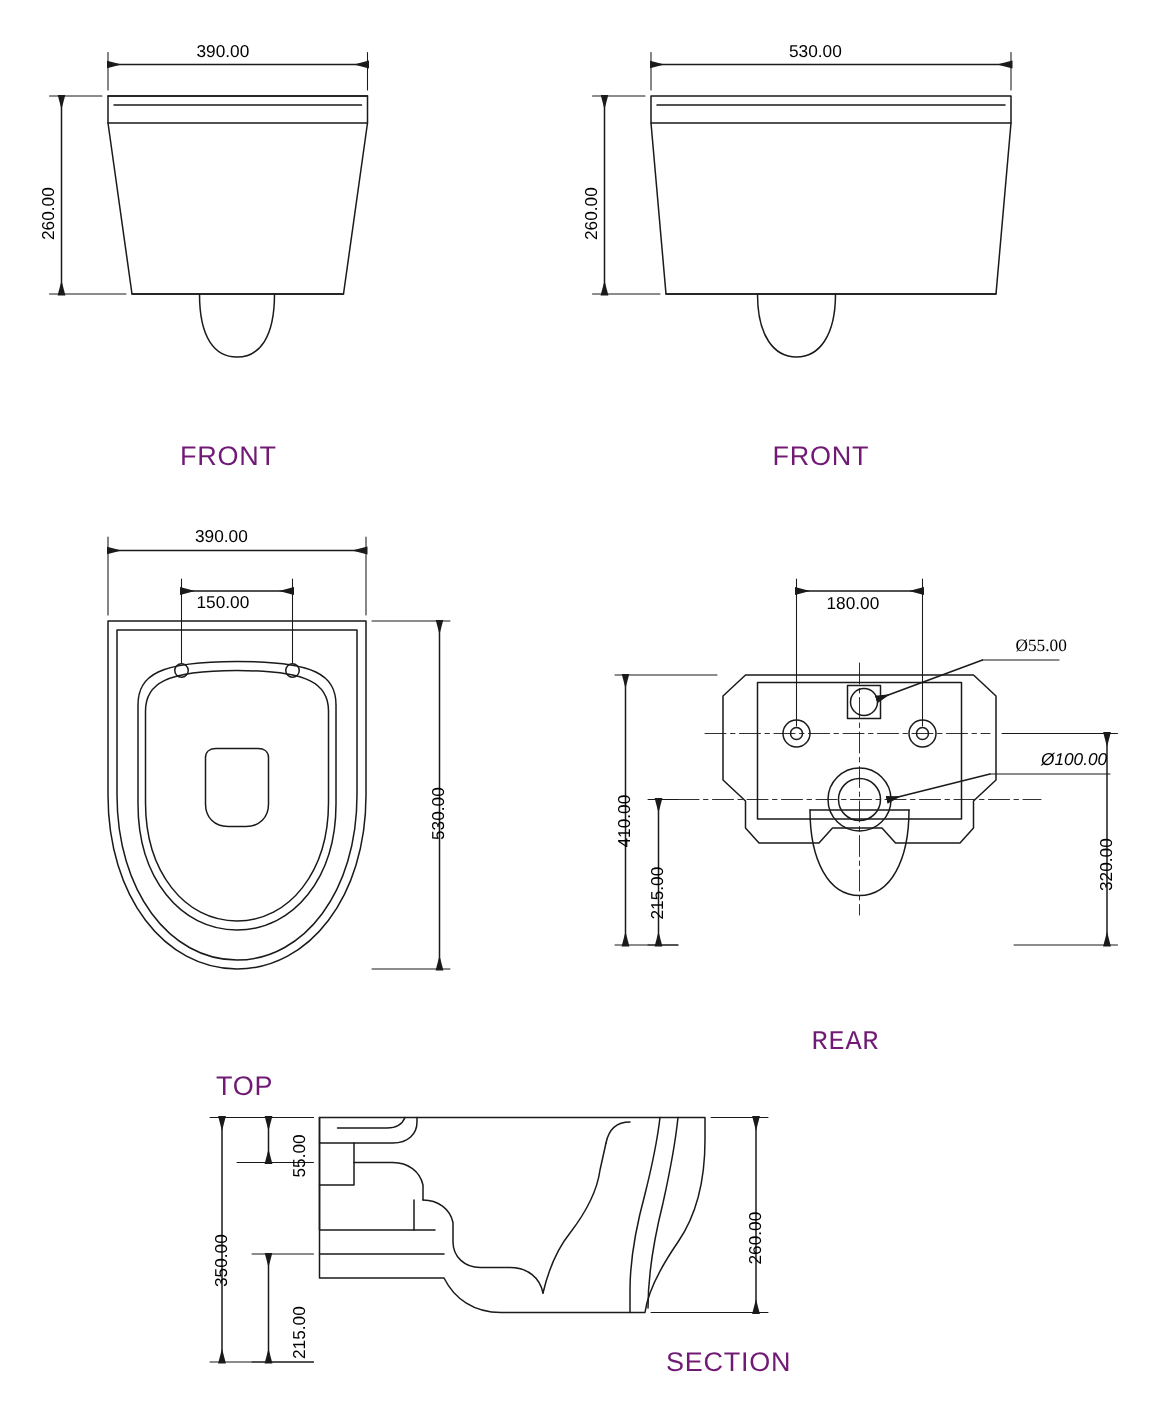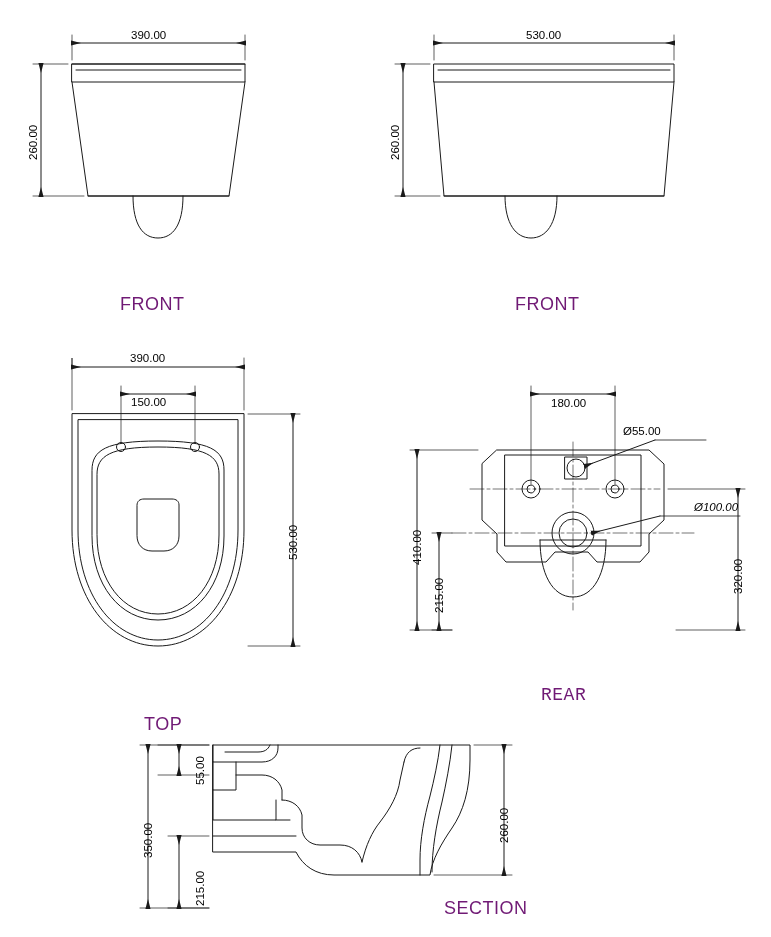--- a/index.html
+++ b/index.html
@@ -253,21 +253,21 @@
   <div class="dim-text vert" style="left:27px; top:160px;">260.00</div>
 
   <div class="dim-text" style="left:526px; top:29px;">530.00</div>
   <div class="dim-text vert" style="left:389px; top:160px;">260.00</div>
 
   <div class="dim-text" style="left:130px; top:352px;">390.00</div>
   <div class="dim-text" style="left:131px; top:396px;">150.00</div>
   <div class="dim-text vert" style="left:287px; top:560px;">530.00</div>
 
   <div class="dim-text" style="left:551px; top:381px;margin-top:16px;">180.00</div>
-  <div class="dim-text" style="left:623px; top:425px;">Ø55.00</div>
+  <div class="dim-text" style="left:677px; top:425px;font-family:Liberation Serif, serif;">Ø55.00</div>
   <div class="dim-text" style="left:694px; top:501px;font-style:italic;">Ø100.00</div>
   <div class="dim-text vert" style="left:411px; top:565px;">410.00</div>
   <div class="dim-text vert" style="left:433px; top:613px;">215.00</div>
   <div class="dim-text vert" style="left:732px; top:594px;">320.00</div>
 
   <div class="dim-text vert" style="left:194px; top:785px;">55.00</div>
   <div class="dim-text vert" style="left:142px; top:858px;">350.00</div>
   <div class="dim-text vert" style="left:194px; top:906px;">215.00</div>
   <div class="dim-text vert" style="left:498px; top:843px;">260.00</div>
 

